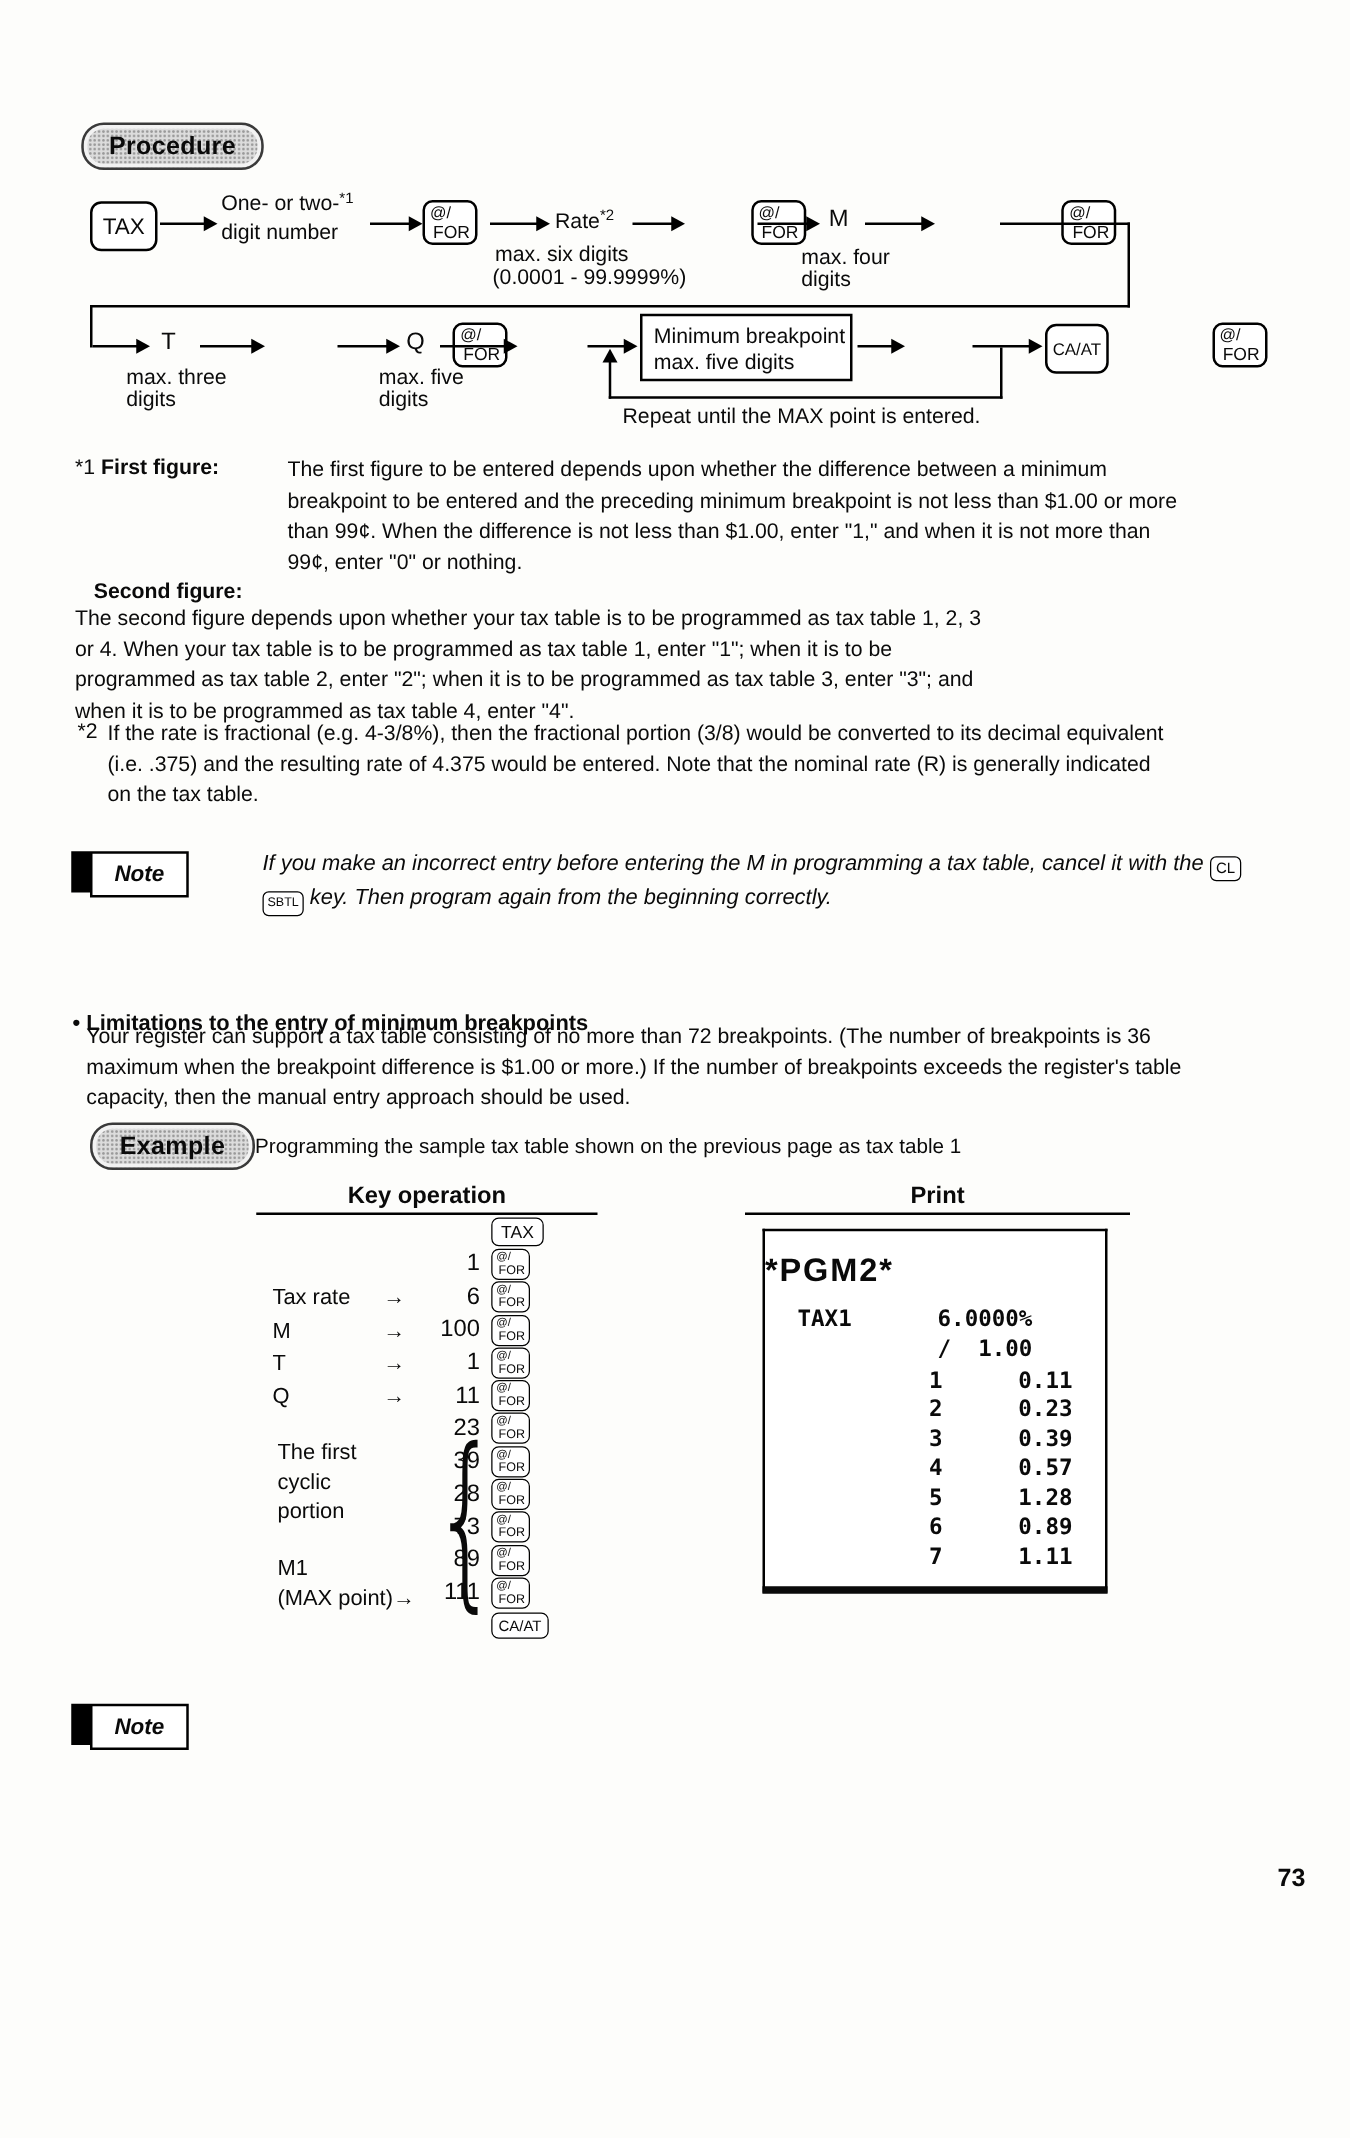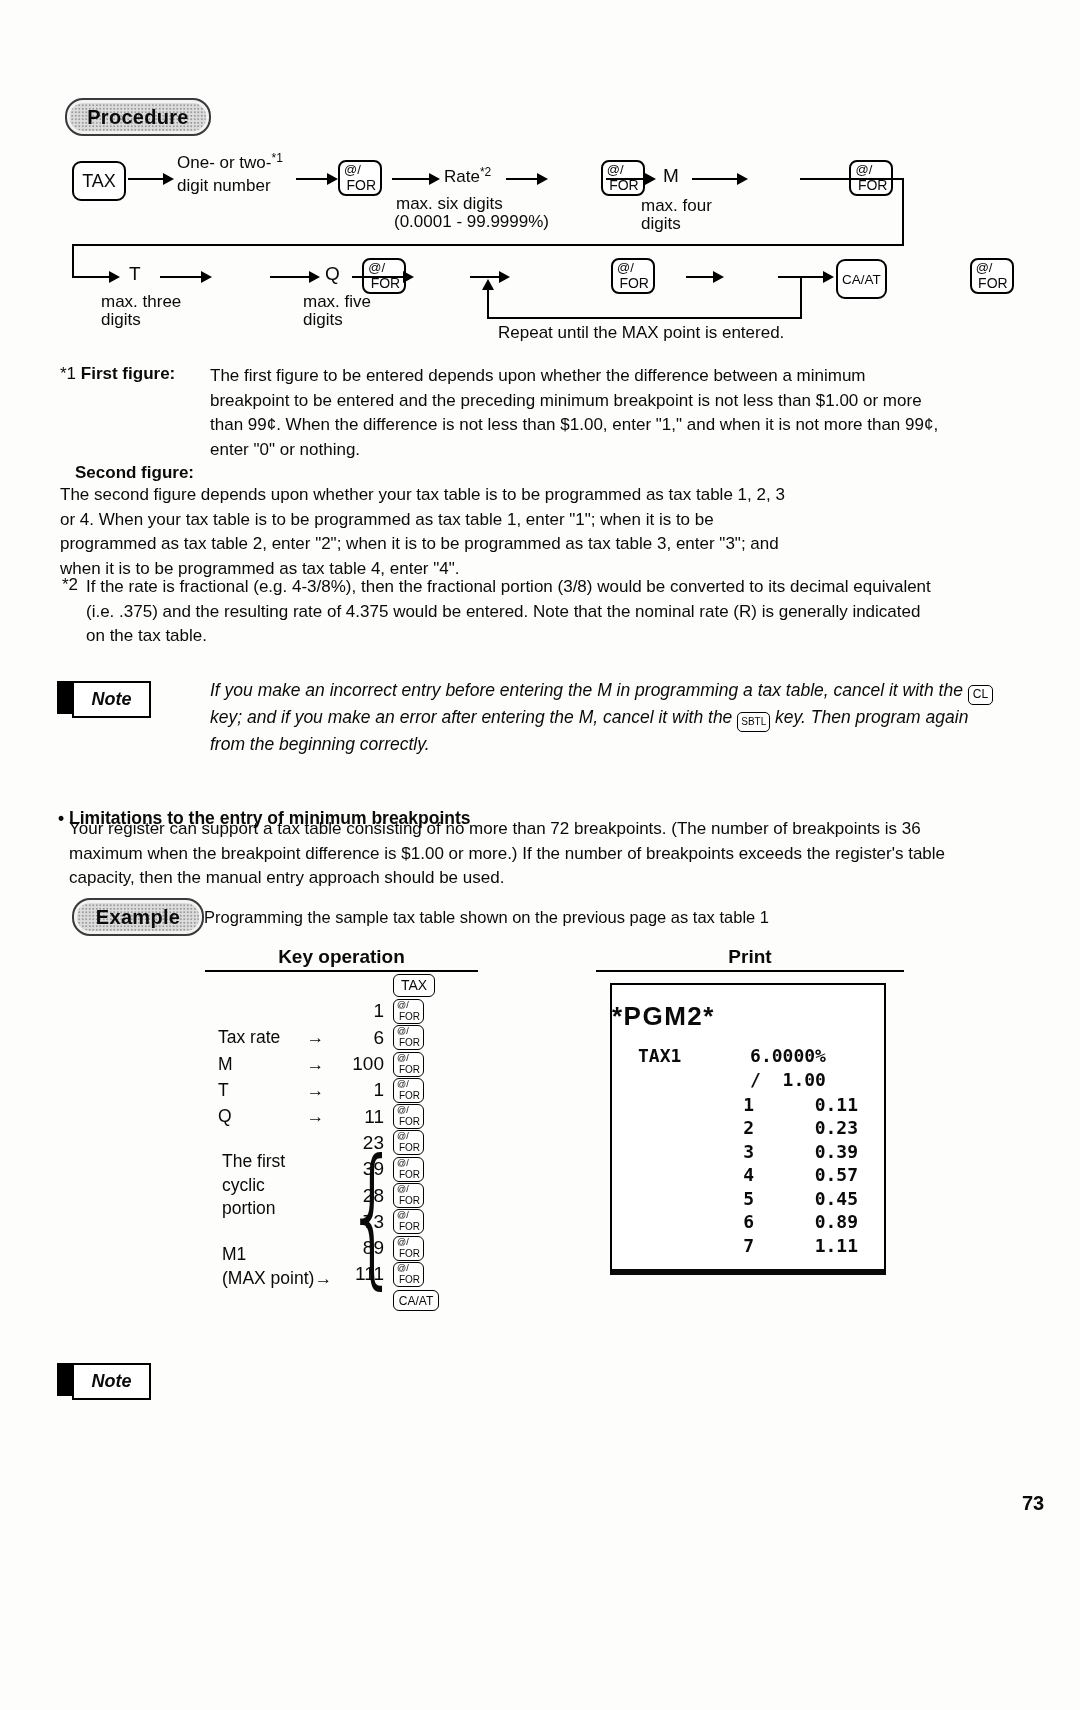--- a/index.html
+++ b/index.html
@@ -139,20 +139,24 @@
   <div class="arr" style="left:270px;top:276px;width:40px;"></div>
   <div class="ft big" style="left:325px;top:263px;">Q</div>
   <div class="ft" style="left:303px;top:291px;">max. five</div>
   <div class="ft" style="left:303px;top:309px;">digits</div>
   <div class="arr" style="left:352px;top:276px;width:52px;"></div>
   <span class="kfor abs" style="left:416px;top:258px;">
     <span class="kt">@/</span>
     <span class="kb">FOR</span>
   </span>
   <div class="arr" style="left:470px;top:276px;width:30px;"></div>
+  <div class="bpbox" style="left:512px;top:251px;width:170px;height:54px;">
+    <span>Minimum breakpoint</span><br>
+    <span>max. five digits</span>
+  </div>
   <div class="arr" style="left:686px;top:276px;width:28px;"></div>
   <span class="kfor abs" style="left:726px;top:258px;">
     <span class="kt">@/</span>
     <span class="kb">FOR</span>
   </span>
   <div class="arr" style="left:778px;top:276px;width:46px;"></div>
   <div class="key" style="left:836px;top:259px;width:47px;height:36px;font-size:13.5px;">
     <span>CA/AT</span>
   </div>
   
@@ -161,21 +165,21 @@
   <div class="vl" style="left:487px;top:289px;height:30px;"></div>
   <div class="ahu" style="left:482px;top:279px;"></div>
   <div class="ft" style="left:498px;top:322px;">Repeat until the MAX point is entered.</div>
 
   
   <div class="fnrow" style="left:60px;top:364px;width:888px;">
     <div class="fnlabel" style="width:150px;">
       <span>*1</span>
       <b class="fnb">First figure:</b>
     </div>
-    <div class="fntext" style="width:738px;">The first figure to be entered depends upon whether the difference between a minimum breakpoint to be entered and the preceding minimum breakpoint is not less than $1.00 or more than 99¢. When the difference is not less than $1.00, enter "1," and when it is not more than 99¢, enter "0" or nothing.</div>
+    <div class="fntext" style="width:738px;margin-left:20px;">The first figure to be entered depends upon whether the difference between a minimum breakpoint to be entered and the preceding minimum breakpoint is not less than $1.00 or more than 99¢. When the difference is not less than $1.00, enter "1," and when it is not more than 99¢, enter "0" or nothing.</div>
   </div>
 
   <div class="fnrow" style="left:60px;top:463px;width:888px;flex-direction:column;">
     <div class="fnlabel" style="width:150px;padding-left:15px;box-sizing:border-box;">
       <b class="fnb">Second figure:</b>
     </div>
     <div class="fntext" style="width:738px;">The second figure depends upon whether your tax table is to be programmed as tax table 1, 2, 3 or 4. When your tax table is to be programmed as tax table 1, enter "1"; when it is to be programmed as tax table 2, enter "2"; when it is to be programmed as tax table 3, enter "3"; and when it is to be programmed as tax table 4, enter "4".</div>
   </div>
 
   <div class="fnrow" style="left:62px;top:575px;width:886px;">
@@ -186,21 +190,20 @@
   
   <div class="notebar" style="left:57px;top:681px;width:15px;height:33px;"></div>
   <div class="notebox" style="left:72px;top:681px;width:75px;height:33px;">
     <span>Note</span>
   </div>
   <div class="notetext" style="left:162px;top:678px;width:795px;margin-left:48px;">
     <span>If you make an incorrect entry before entering the M in programming a tax table, cancel it with the</span>
     <span class="ikey">
         <span>CL</span>
       </span>
-    <span>key; and if you make an error after entering the M, cancel it with the</span>
     <span class="ikey tiny">
         <span>SBTL</span>
       </span>
     <span>key.  Then program again from the beginning correctly.</span>
   </div>
 
   
   <div class="sechead" style="left:58px;top:792px;margin-top:16px;">
     <span>•</span>
     <span>Limitations to the entry of minimum breakpoints</span>
@@ -359,21 +362,21 @@
     <div class="rrow" style="top:156px;">
         <span class="no">3</span>
         <span class="amt">0.39</span>
       </div>
     <div class="rrow" style="top:179px;">
         <span class="no">4</span>
         <span class="amt">0.57</span>
       </div>
     <div class="rrow" style="top:203px;">
         <span class="no">5</span>
-        <span class="amt">0.45</span>
+        <span class="amt">1.28</span>
       </div>
     <div class="rrow" style="top:226px;">
         <span class="no">6</span>
         <span class="amt">0.89</span>
       </div>
     <div class="rrow" style="top:250px;">
         <span class="no">7</span>
         <span class="amt">1.11</span>
       </div>
   </div>

